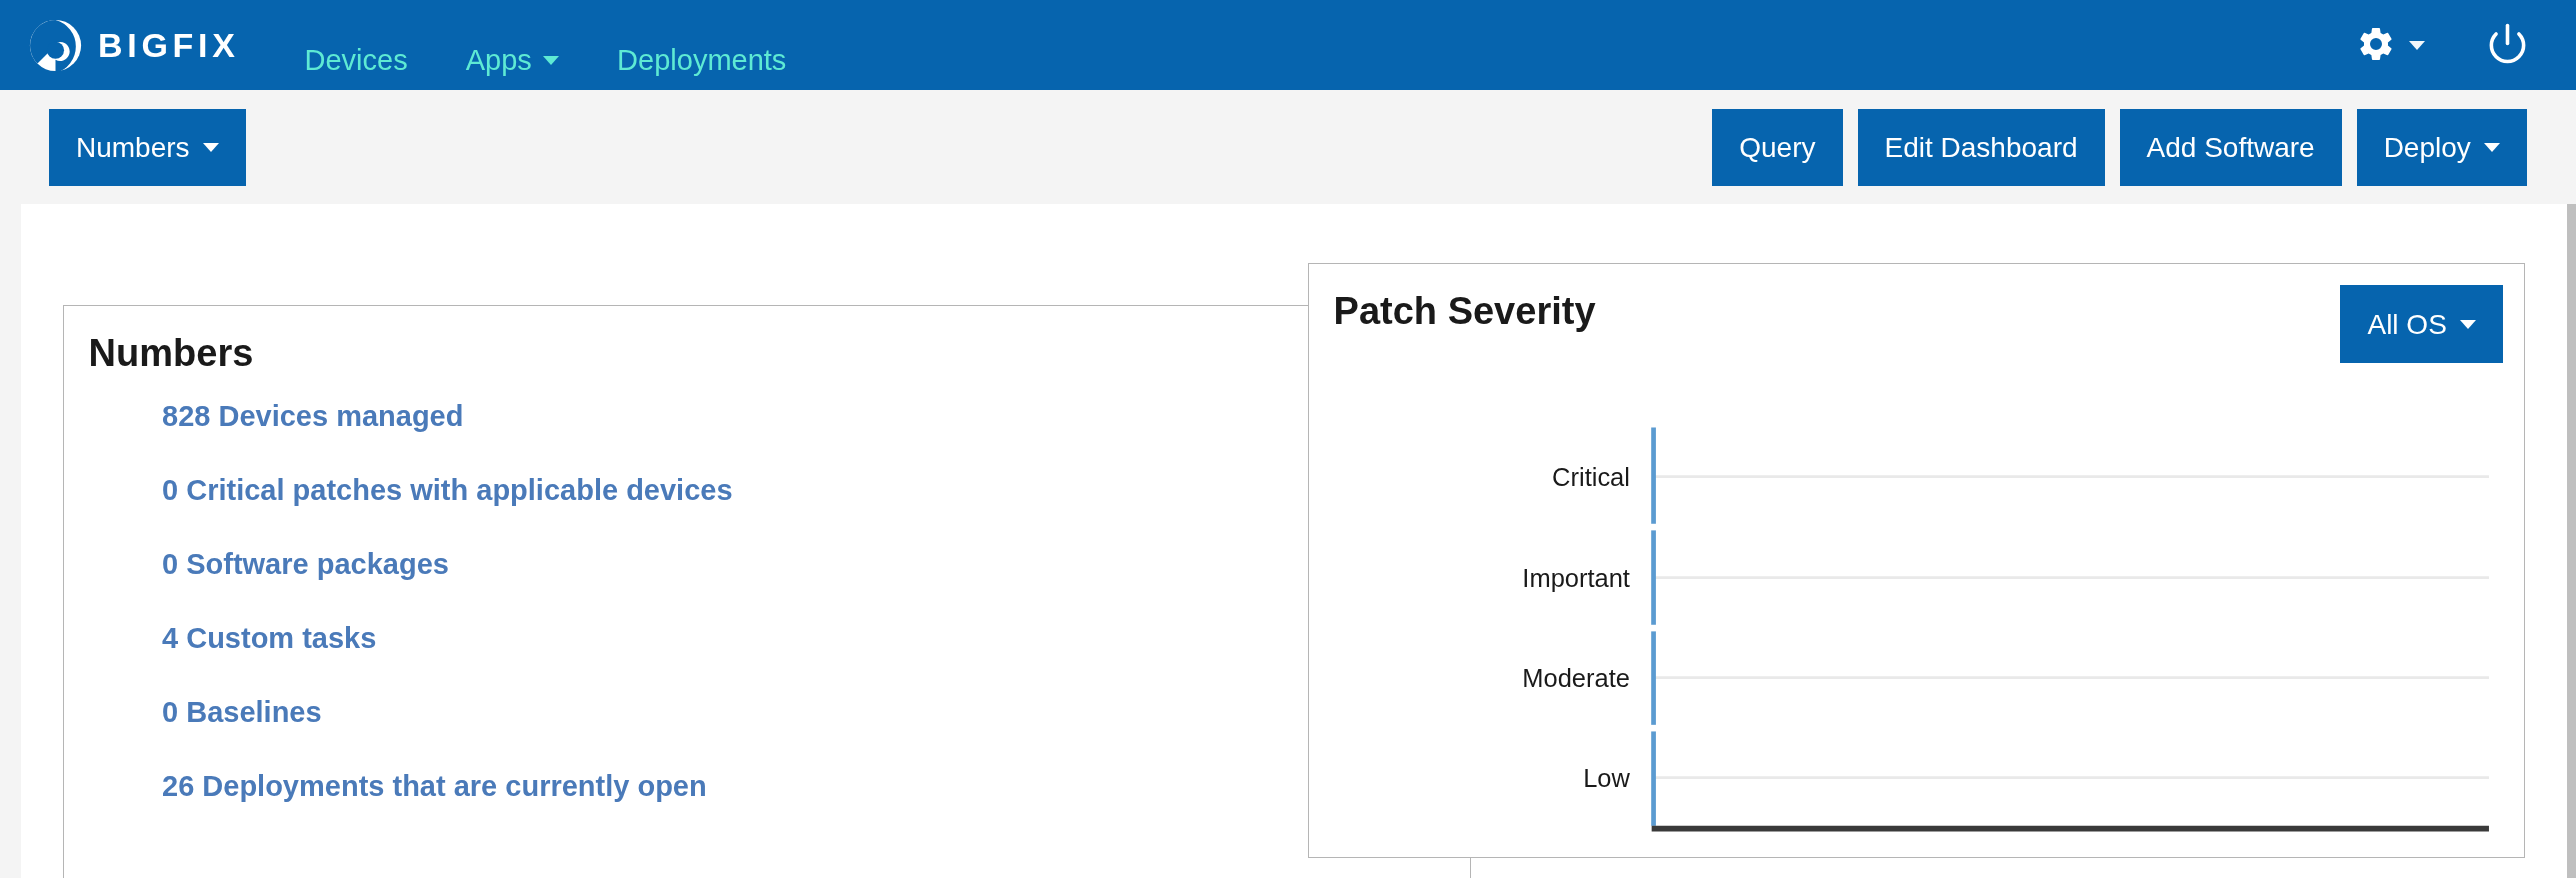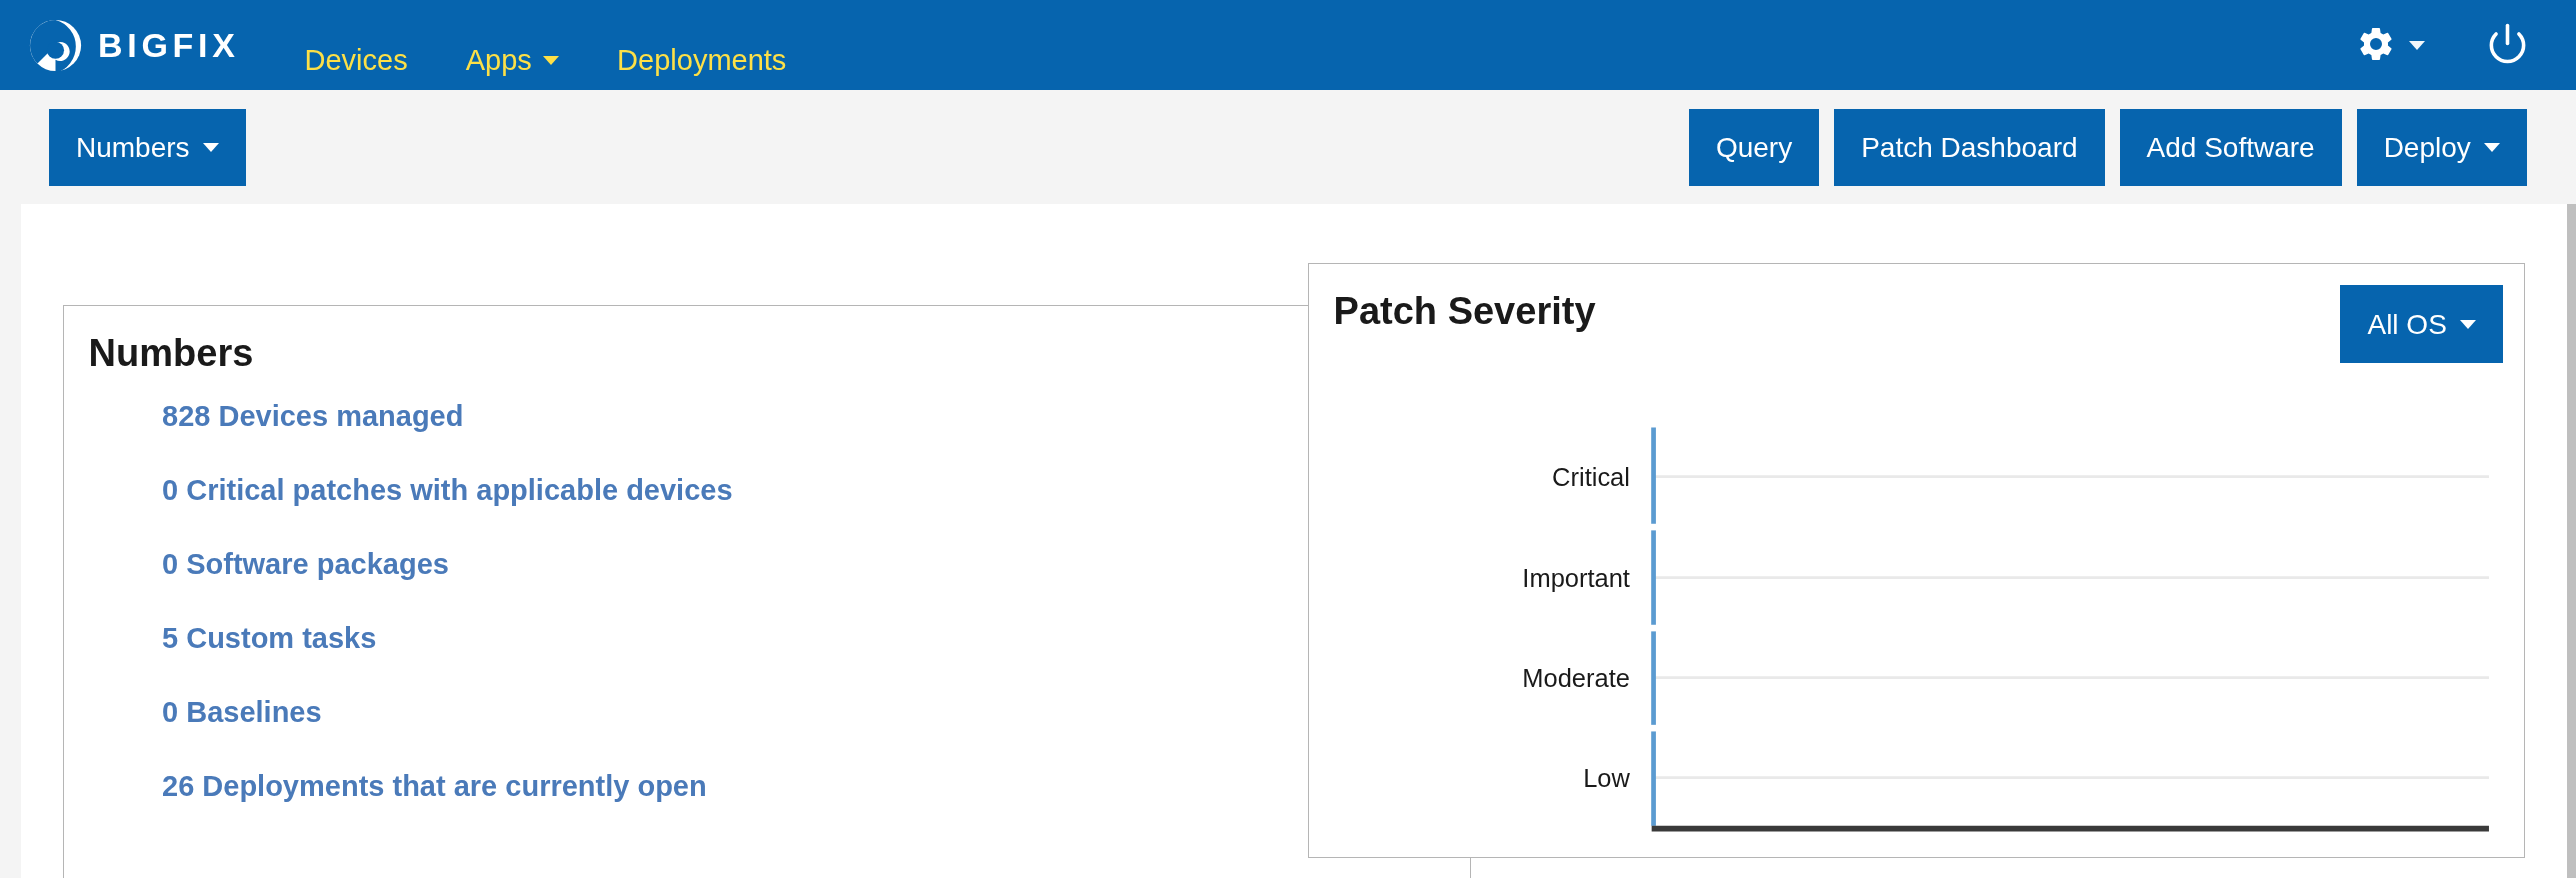--- a/index.html
+++ b/index.html
@@ -43,21 +43,21 @@
   .brand-mark svg { display: block; }
   .brand-text {
     color: #ffffff;
     font-size: 34px;
     font-weight: bold;
     letter-spacing: 4.7px;
     font-family: "Liberation Sans", sans-serif;
   }
   .nav-links { display: flex; align-items: center; }
   .nav-link {
-    color: #fde047;
+    color: #5eead4;
     font-size: 29px;
     padding: 0 29px;
     line-height: 90px;
     height: 90px;
     cursor: pointer;
     white-space: nowrap;
     display: flex;
     align-items: center;
     margin-top: 30px;
   }
@@ -258,41 +258,41 @@
         <span>Numbers</span>
         <span class="caret"></span>
       </button>
     </div>
 
     <div class="toolbar-right">
       <button class="btn">
         <span>Query</span>
       </button>
       <button class="btn">
-        <span>Patch Dashboard</span>
+        <span>Edit Dashboard</span>
       </button>
       <button class="btn">
         <span>Add Software</span>
       </button>
       <button class="btn">
         <span>Deploy</span>
         <span class="caret"></span>
       </button>
     </div>
   </div>
 
   <div class="content">
 
     <div class="panel panel-numbers">
       <div class="panel-title">Numbers</div>
       <div class="numbers-list">
         <a class="numbers-item">828 Devices managed</a>
         <a class="numbers-item">0 Critical patches with applicable devices</a>
         <a class="numbers-item">0 Software packages</a>
-        <a class="numbers-item">5 Custom tasks</a>
+        <a class="numbers-item">4 Custom tasks</a>
         <a class="numbers-item">0 Baselines</a>
         <a class="numbers-item">26 Deployments that are currently open</a>
       </div>
     </div>
 
     <div class="panel panel-patch">
       <div class="panel-title">Patch Severity</div>
 
       <button class="btn os-filter">
         <span>All OS</span>

